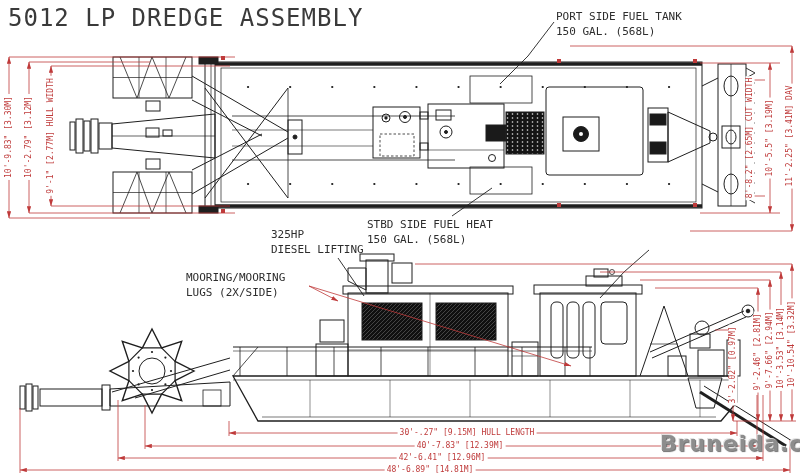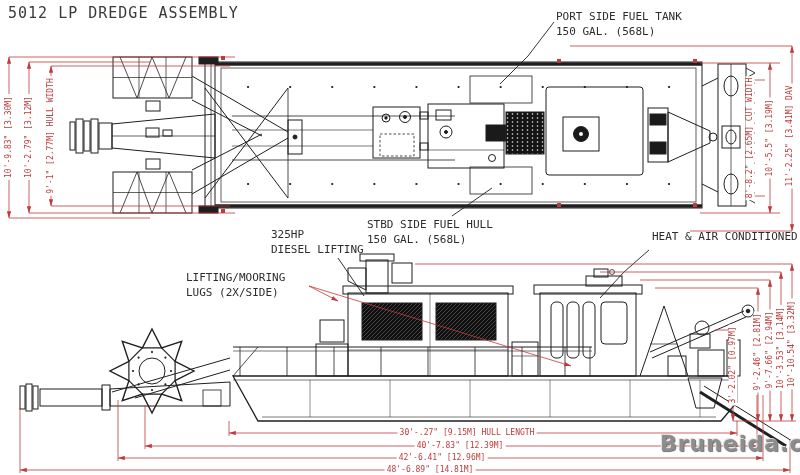--- a/index.html
+++ b/index.html
@@ -1,19 +1,19 @@
 <!DOCTYPE html>
 <html><head>
 <meta charset="utf-8">
 <style>
   html,body{margin:0;padding:0;background:#fff;}
   .sheet{position:relative;width:800px;height:475px;background:#ffffff;overflow:hidden;
          font-family:"DejaVu Sans Mono",monospace;}
   .abs{position:absolute;}
-  .title{font-size:15px;color:#3a3a3a;letter-spacing:1px;white-space:nowrap;}
+  .title{font-size:24px;color:#3a3a3a;letter-spacing:1px;white-space:nowrap;}
   .callout{font-size:11px;line-height:1.35;color:#2d2d2d;white-space:nowrap;}
   .dim{font-size:8px;color:#bf3a3a;background:#fff;white-space:nowrap;padding:0 2px;line-height:1.1;}
   .vdim{transform:translate(-50%,-50%) rotate(-90deg);}
   .hdim{transform:translate(-50%,-50%);}
   .wm{font-family:"DejaVu Sans",sans-serif;font-weight:bold;font-size:22px;color:#8d8d8d;
       text-shadow:-1px -1px 0 #e2e2e2, 1px 1px 1px #707070, 0 0 2px #ffffff;letter-spacing:1px;}
   svg{position:absolute;left:0;top:0;}
 </style>
 </head>
 <body>
@@ -291,36 +291,35 @@
   </svg>
 
   <div class="abs title" style="left:8px;top:4px;">5012 LP DREDGE ASSEMBLY</div>
 
   <div class="abs callout" style="left:556px;top:10px;">
     <div>PORT SIDE FUEL TANK</div>
     <div>150 GAL. (568L)</div>
   </div>
 
   <div class="abs callout" style="left:367px;top:218px;">
-    <div>STBD SIDE FUEL HULL</div>
+    <div>STBD SIDE FUEL HEAT</div>
     <div>150 GAL. (568L)</div>
   </div>
 
   <div class="abs callout" style="left:271px;top:228px;">
     <div>325HP</div>
     <div>DIESEL LIFTING</div>
   </div>
 
   <div class="abs callout" style="left:186px;top:271px;">
-    <div>LIFTING/MOORING</div>
+    <div>MOORING/MOORING</div>
     <div>LUGS (2X/SIDE)</div>
   </div>
 
   <div class="abs callout" style="left:652px;top:230px;">
-    <div>HEAT &amp; AIR CONDITIONED</div>
   </div>
 
   <div class="abs dim vdim" style="left:9px;top:137px;">10'-9.83" [3.30M]</div>
   <div class="abs dim vdim" style="left:29px;top:137px;">10'-2.79" [3.12M]</div>
   <div class="abs dim vdim" style="left:51px;top:136px;">9'-1" [2.77M] HULL WIDTH</div>
 
   <div class="abs dim vdim" style="left:750px;top:138px;">8'-8.2" [2.65M] CUT WIDTH</div>
   <div class="abs dim vdim" style="left:770px;top:138px;">10'-5.5" [3.19M]</div>
   <div class="abs dim vdim" style="left:790px;top:136px;">11'-2.25" [3.41M] DAV</div>
 

